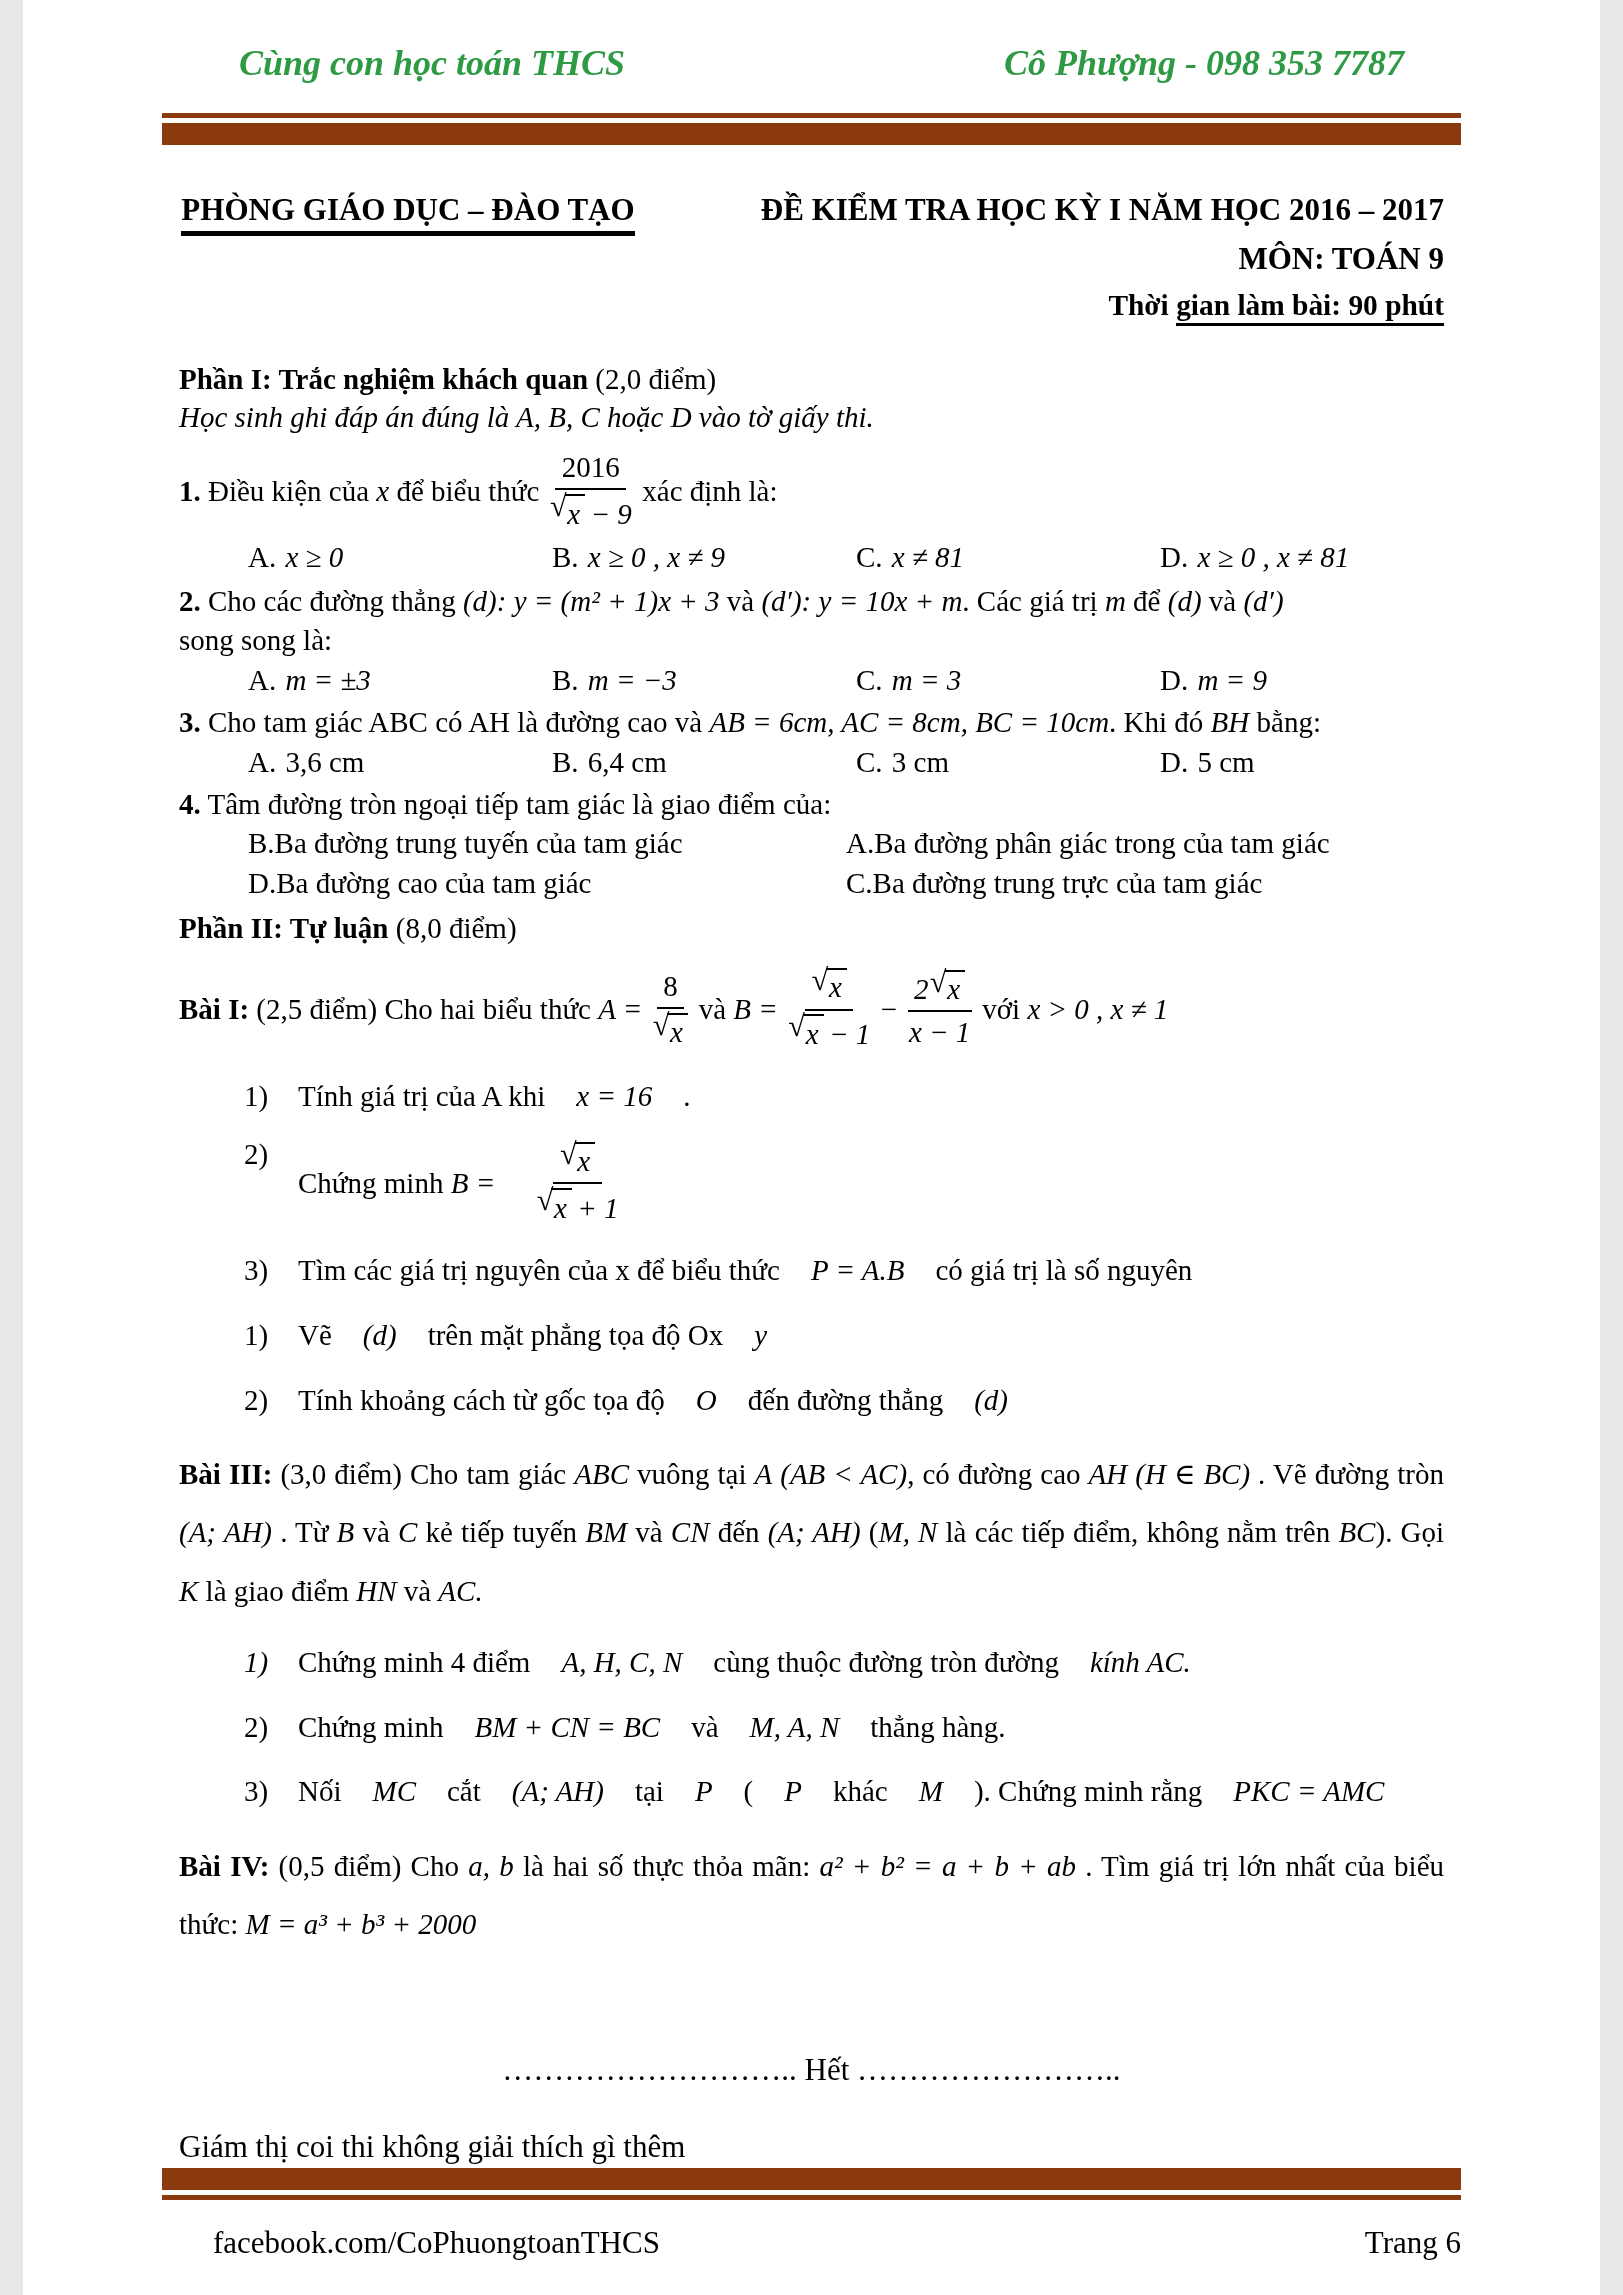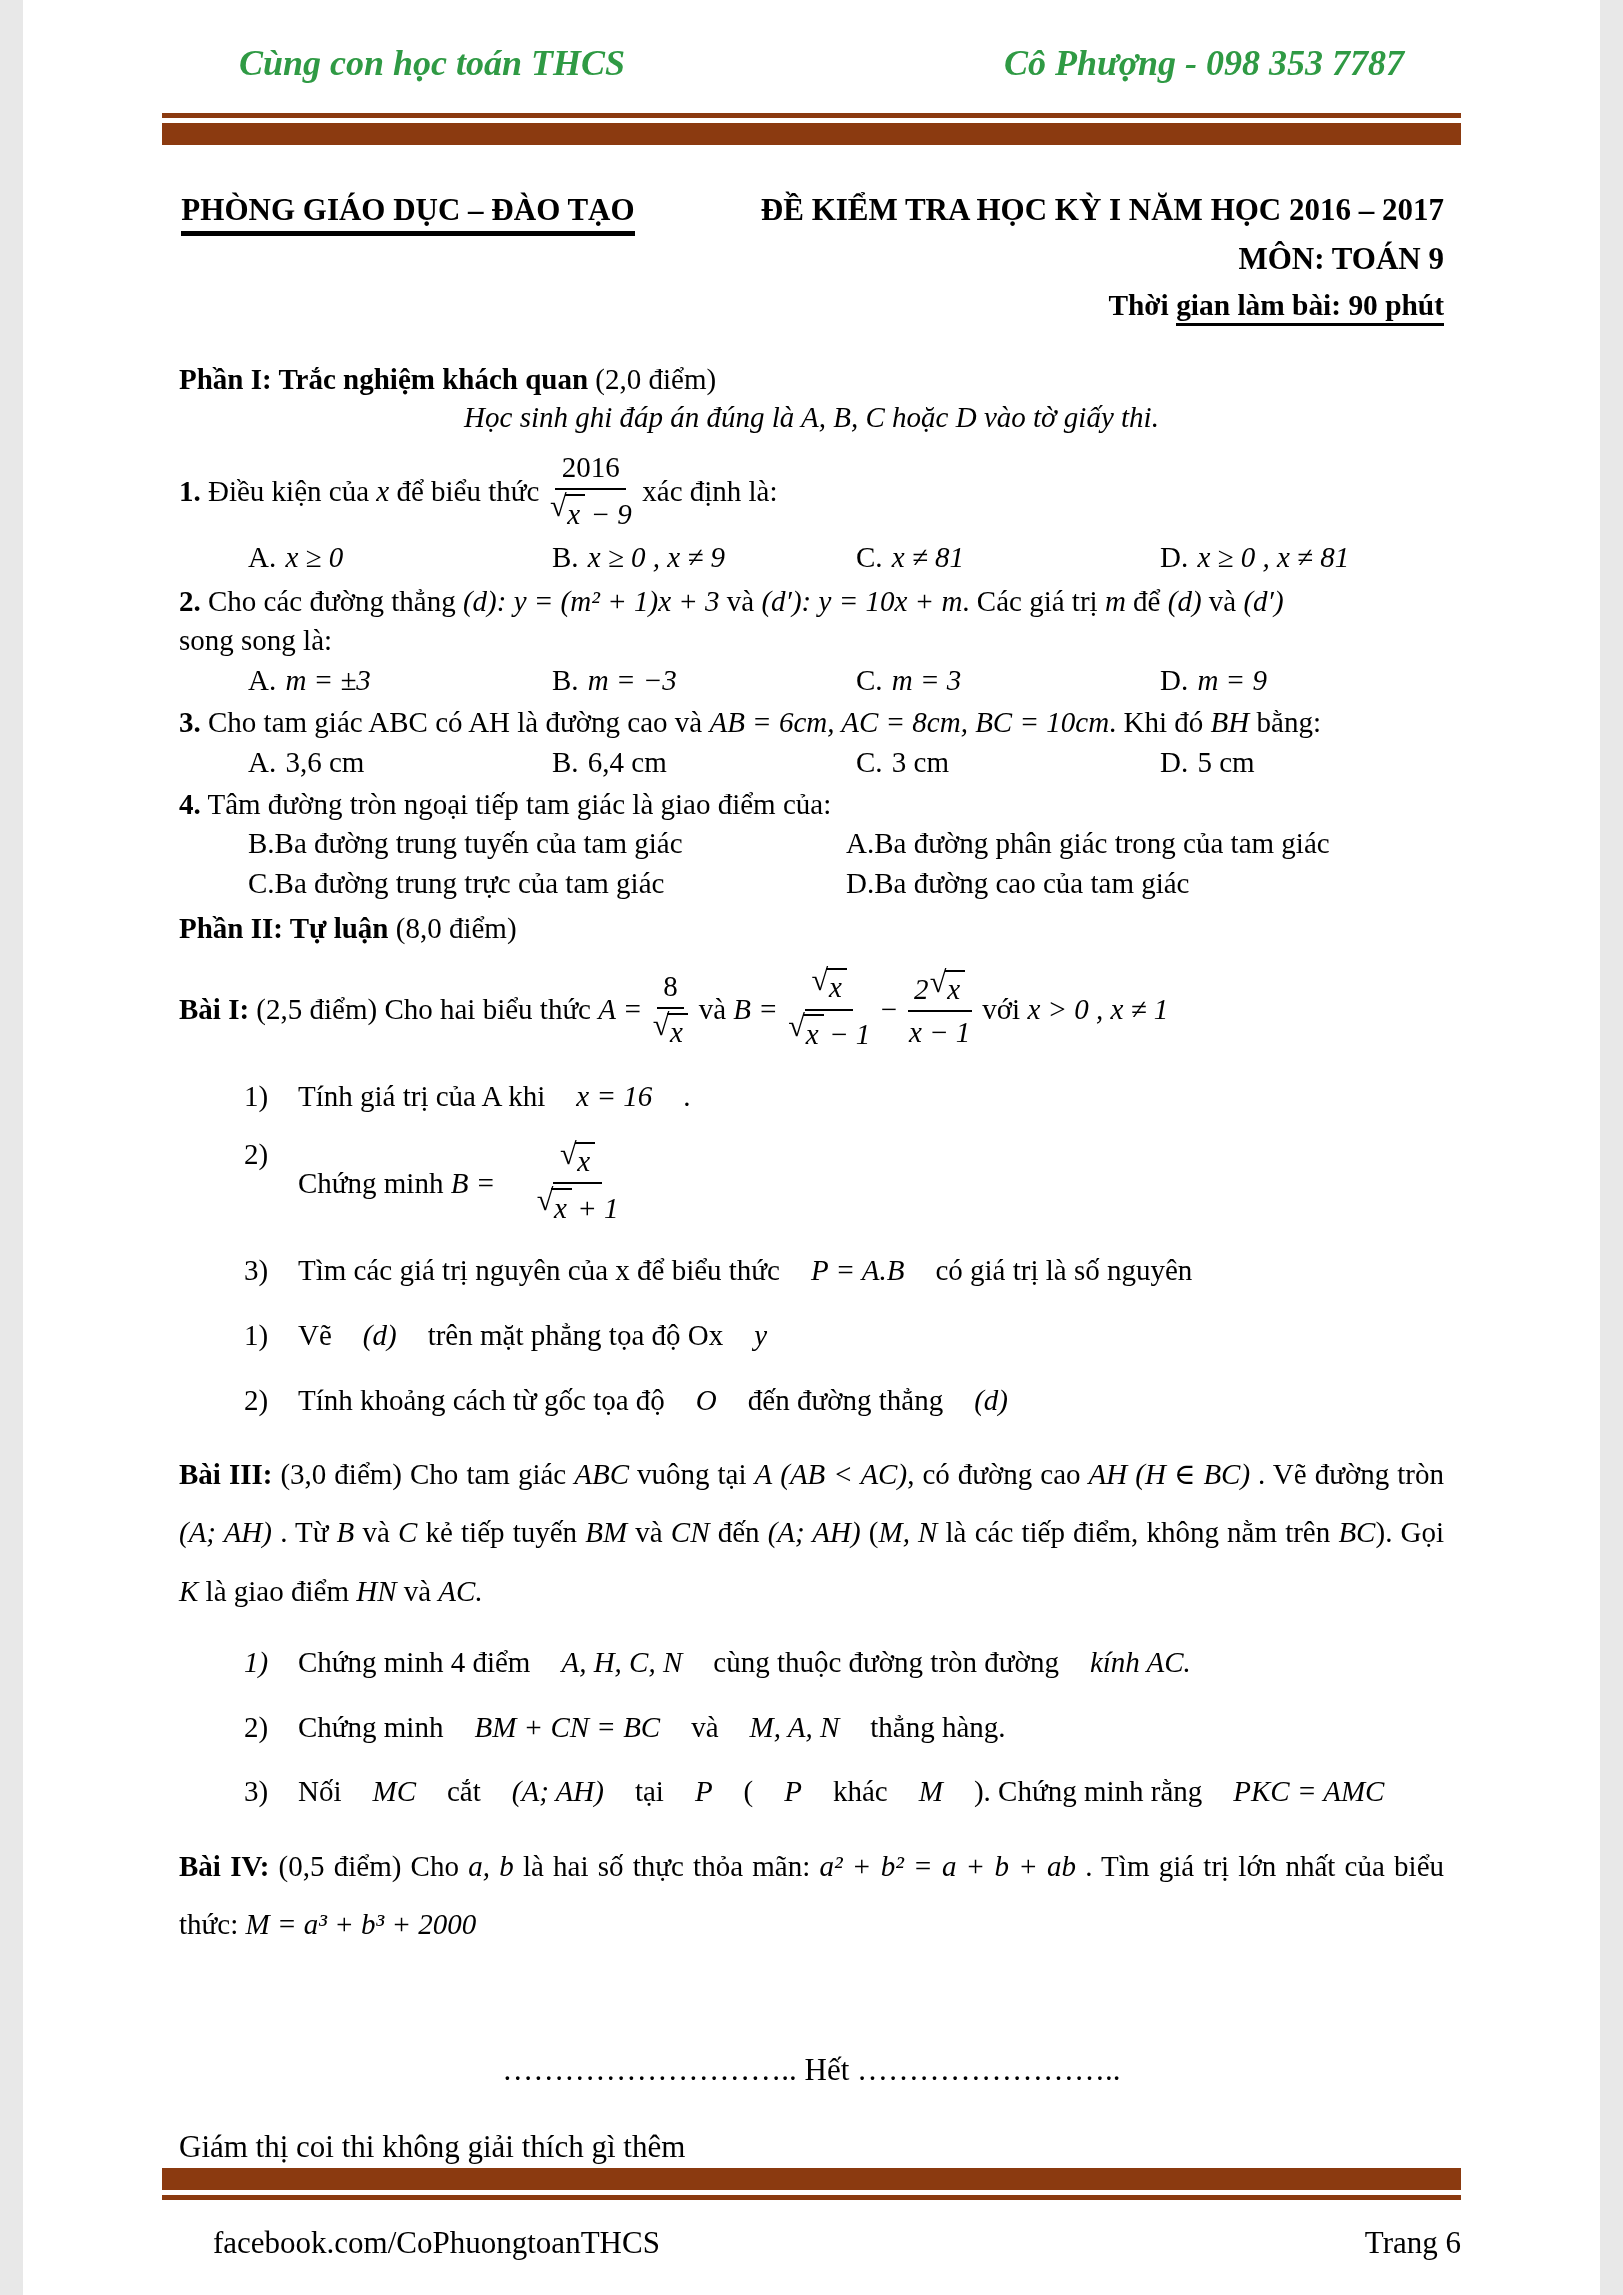--- a/index.html
+++ b/index.html
@@ -26,21 +26,21 @@
   .org-row{display:flex;margin:41px 156px 0;font-weight:bold;font-size:31px;line-height:1.55;}
   .org-left{width:458px;text-align:center;}
   .org-right{flex:1;text-align:right;}
   .u-heavy{border-bottom:5.2px solid #000;padding-bottom:2.6px;display:inline-block;line-height:1.2;}
   .time-line{font-size:29.4px;}
   .u-time{border-bottom:3.9px solid #000;padding-bottom:2px;}
 
   
   .content{padding:35px 156px 0;}
   .p{margin:0;}
-  .note{font-style:italic;margin-top:5.2px;text-align:center;}
+  .note{font-style:italic;margin-top:5.2px;}
   .mathline{display:flex;align-items:center;flex-wrap:wrap;}
   .q1-line{margin:13px 0 5.2px;}
   .q2-l1{margin-top:10.5px;}
   .qline{margin-top:6.5px;}
   .opts{display:flex;margin:6.5px 0 9.2px 69px;}
   .opt{width:304px;}
   .opt:last-child{width:auto;}
   .opt .lbl{margin-right:9.2px;}
   .opt2{width:612px;}
   .opts-tight{margin-bottom:2.6px;}
@@ -142,22 +142,22 @@
       <div class="opt"><span class="lbl">C.</span><span>3 cm</span></div>
       <div class="opt"><span class="lbl">D.</span><span>5 cm</span></div>
     </div>
 
     <p class="p"><span class="run-b">4.</span><span class="run-r"> Tâm đường tròn ngoại tiếp tam giác là giao điểm của:</span></p>
     <div class="opts opts-tight">
       <div class="opt2"><span class="lbl">B.</span><span>Ba đường trung tuyến của tam giác</span></div>
       <div class="opt2"><span class="lbl">A.</span><span>Ba đường phân giác trong của tam giác</span></div>
     </div>
     <div class="opts opts-tight">
+      <div class="opt2"><span class="lbl">D.</span><span>Ba đường cao của tam giác</span></div>
       <div class="opt2"><span class="lbl">C.</span><span>Ba đường trung trực của tam giác</span></div>
-      <div class="opt2"><span class="lbl">D.</span><span>Ba đường cao của tam giác</span></div>
     </div>
 
     <p class="p p2-heading"><span class="run-b">Phần II: Tự luận</span><span class="run-r"> (8,0 điểm)</span></p>
 
     <div class="mathline bai-line">
       <span><span class="run-b">Bài I:</span><span class="run-r"> (2,5 điểm) Cho hai biểu thức </span><span class="run-i">A =</span></span>
       <span class="frac">
         <span class="num">8</span>
         <span class="den">
             <span class="sqrt">

